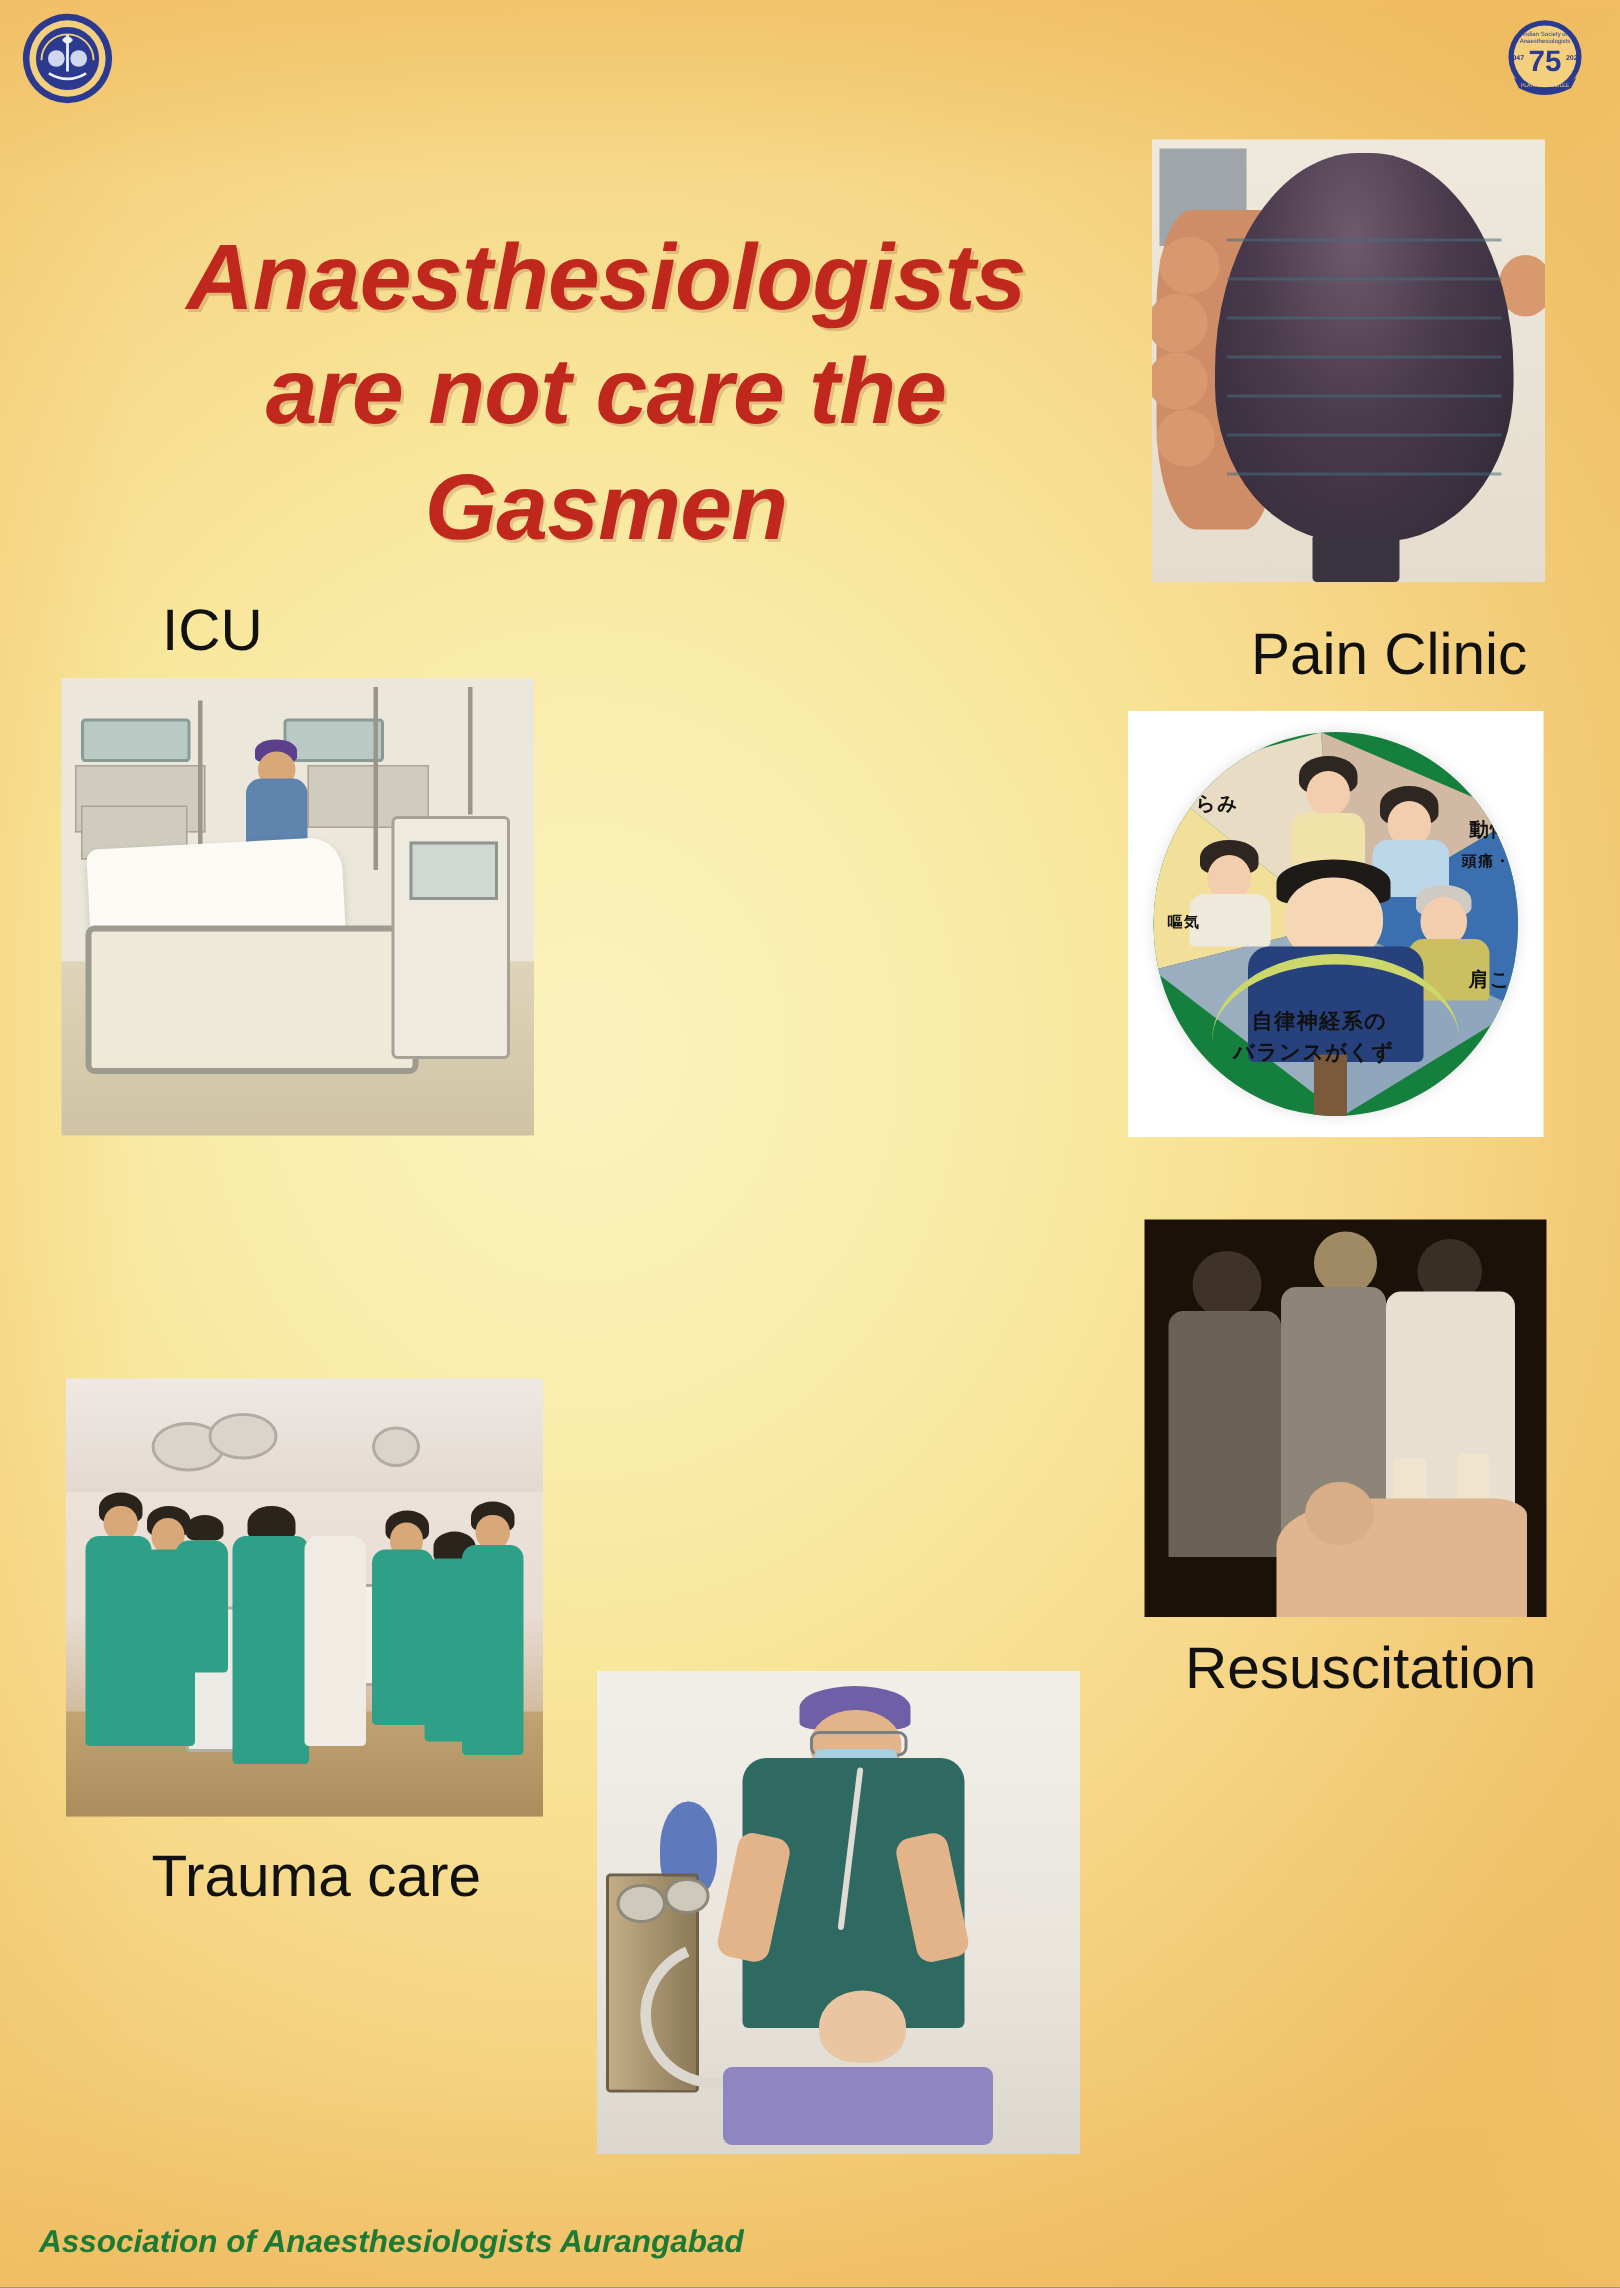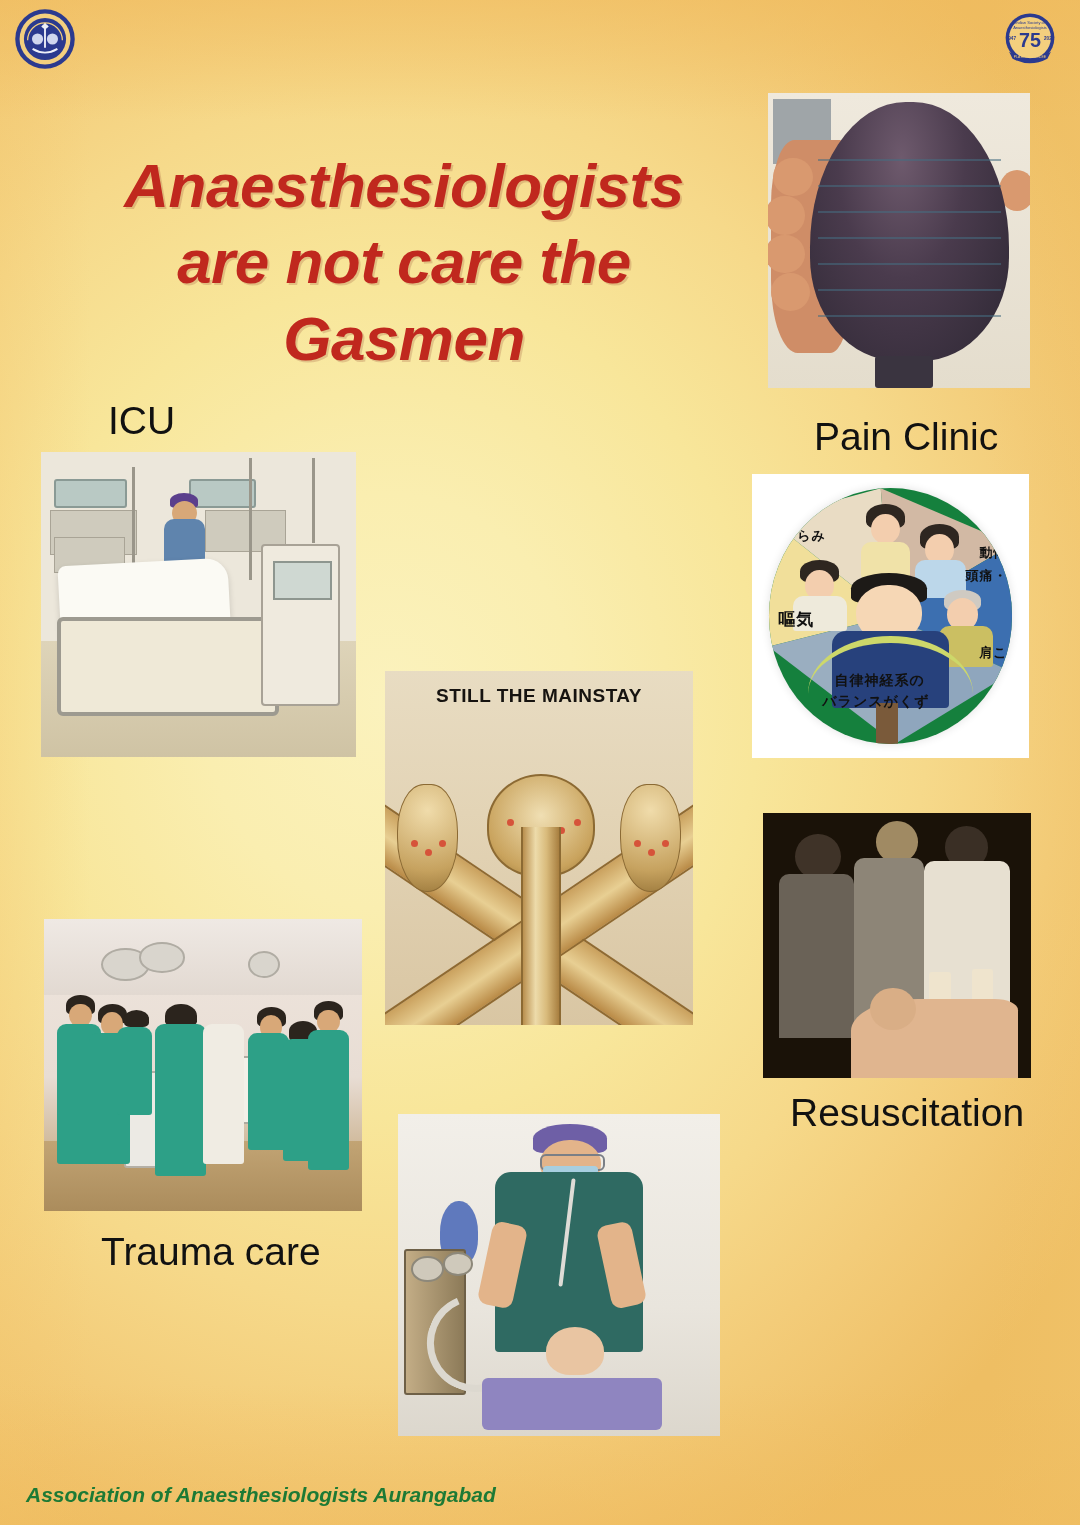--- a/index.html
+++ b/index.html
@@ -297,21 +297,21 @@
       <div class="mh-rib" style="top:52%"></div>
       <div class="mh-rib" style="top:62%"></div>
       <div class="mh-rib" style="top:72%"></div>
       <div class="mh-rib" style="top:82%"></div>
     </div>
     <div class="mh-stem"></div>
   </div>
 
   <div class="caption" style="left:108px; top:401px;">ICU</div>
 
-  <div class="caption" style="left:814px; top:417px;">Pain Clinic</div>
+  <div class="caption" style="left:834px; top:417px;">Pain Clinic</div>
 
   <div class="photo icu-bg" style="left:41px; top:452px; width:315px; height:305px;">
     <div class="icu-wall"></div>
     <div class="icu-floor"></div>
     <div class="icu-mon" style="left:4%;  top:9%;  width:22%; height:8%;"></div>
     <div class="icu-mon" style="left:47%; top:9%;  width:20%; height:8%;"></div>
     <div class="icu-rack" style="left:3%;  top:19%; width:27%; height:14%;"></div>
     <div class="icu-rack" style="left:52%; top:19%; width:25%; height:13%;"></div>
     <div class="icu-rack" style="left:4%;  top:28%; width:22%; height:11%;"></div>
     <div class="icu-pole" style="left:29%; top:5%;  height:34%;"></div>
@@ -354,51 +354,28 @@
       <div class="pc-torso" style="position:absolute; left:70%; top:54%; width:22%; height:16%; background:#cbbf62;"></div>
 
       <div class="pc-man-hair"></div>
       <div class="pc-man-face"></div>
       <div class="pc-man-body"></div>
       <div class="pc-arc"></div>
       <div class="pc-leg"></div>
 
       <div class="pc-jp" style="left:6%;  top:15%; font-size:13px;">・らみ</div>
       <div class="pc-jp" style="right:2%; top:22%; font-size:13px;">動悸</div>
-      <div class="pc-jp" style="right:2%; top:31%; font-size:13px;">頭痛・</div>
-      <div class="pc-jp" style="left:4%;  top:47%; font-size:17px;">嘔気</div>
+      <div class="pc-jp" style="right:2%; top:31%; font-size:10px;">頭痛・</div>
+      <div class="pc-jp" style="left:4%;  top:47%; font-size:10px;">嘔気</div>
       <div class="pc-jp" style="right:2%; top:61%; font-size:13px;">肩こ</div>
       <div class="pc-jp" style="left:27%; top:72%; font-size:14px;">自律神経系の</div>
       <div class="pc-jp" style="left:22%; top:80%; font-size:14px;">バランスがくず</div>
     </div>
   </div>
 
-  <div class="photo sm-bg" style="left:385px; top:671px; width:308px; height:354px;">
-    <div class="sm-band sm-d1"></div>
-    <div class="sm-band sm-d2"></div>
-    <div class="sm-chand" style="left:4%;  top:32%;">
-      <div class="sm-jewel" style="left:22%; top:52%;"></div>
-      <div class="sm-jewel" style="left:46%; top:60%;"></div>
-      <div class="sm-jewel" style="left:70%; top:52%;"></div>
-    </div>
-    <div class="sm-chand" style="right:4%; top:32%;">
-      <div class="sm-jewel" style="left:22%; top:52%;"></div>
-      <div class="sm-jewel" style="left:46%; top:60%;"></div>
-      <div class="sm-jewel" style="left:70%; top:52%;"></div>
-    </div>
-    <div class="sm-dome">
-      <div class="sm-jewel" style="left:18%; top:44%;"></div>
-      <div class="sm-jewel" style="left:34%; top:52%;"></div>
-      <div class="sm-jewel" style="left:50%; top:56%;"></div>
-      <div class="sm-jewel" style="left:66%; top:52%;"></div>
-      <div class="sm-jewel" style="left:82%; top:44%;"></div>
-    </div>
-    <div class="sm-col"></div>
-    <div class="sm-title">STILL THE MAINSTAY</div>
-  </div>
 
   <div class="photo rs-bg" style="left:763px; top:813px; width:268px; height:265px;">
     <div class="rs-head" style="left:12%; top:8%;  width:17%; height:17%; background:#3f3328;"></div>
     <div class="rs-person" style="left:6%;  top:23%; width:28%; height:62%; background:#6a6257;"></div>
     <div class="rs-head" style="left:42%; top:3%;  width:16%; height:16%; background:#a08a63;"></div>
     <div class="rs-person" style="left:34%; top:17%; width:26%; height:62%; background:#8d8577;"></div>
     <div class="rs-head" style="left:68%; top:5%;  width:16%; height:16%; background:#3a2f25;"></div>
     <div class="rs-person" style="left:60%; top:18%; width:32%; height:60%; background:#e7e0d1;"></div>
     <div class="rs-paddle" style="left:62%; top:60%;"></div>
     <div class="rs-paddle" style="left:78%; top:59%;"></div>

